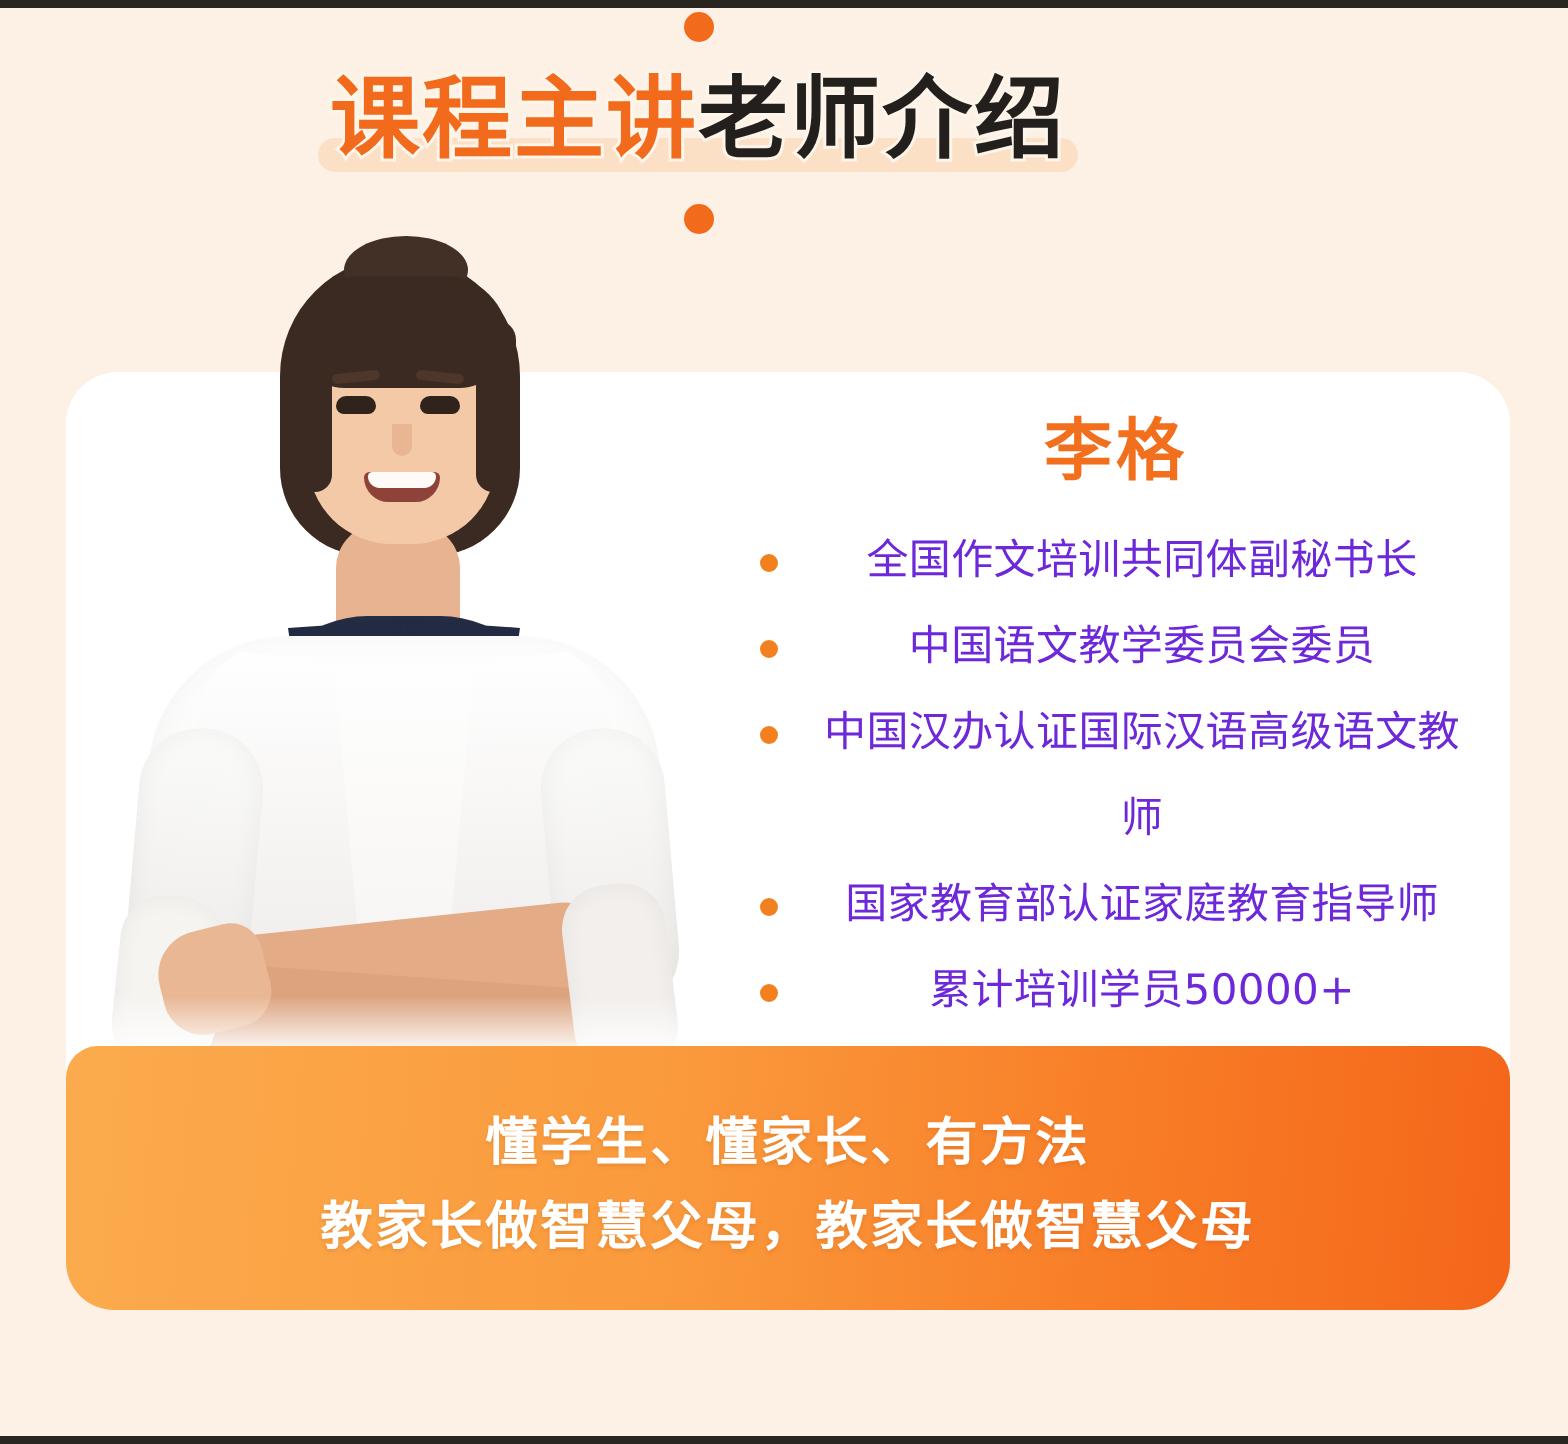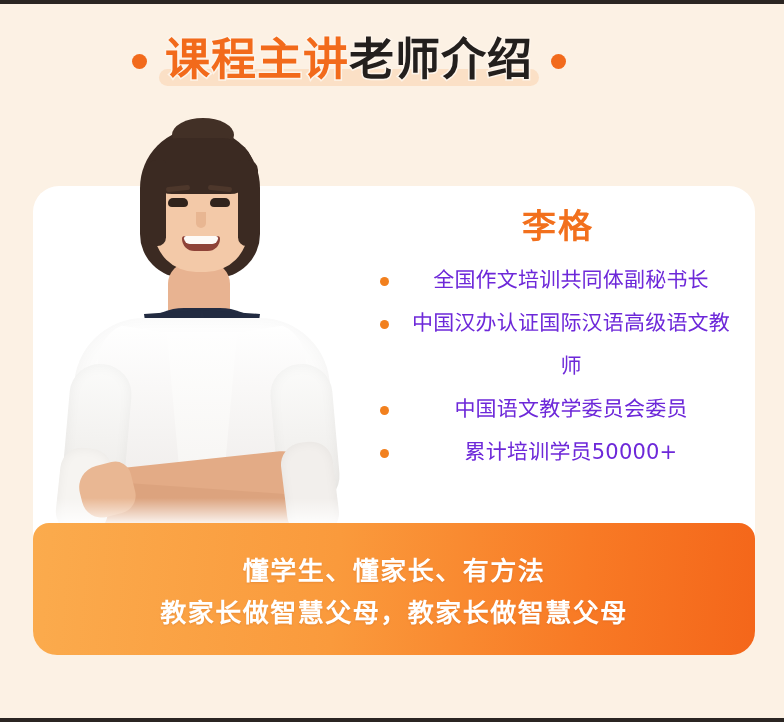--- a/index.html
+++ b/index.html
@@ -41,20 +41,21 @@
     position: absolute;
     top: 26px;
     left: 0;
     width: 698px;
     height: 66px;
     display: flex;
     align-items: center;
     justify-content: center;
     gap: 18px;
     z-index: 20;
+    flex-direction: column;
   }
 
   .title-dot {
     width: 15px;
     height: 15px;
     border-radius: 50%;
     background: #f26a1b;
     flex: none;
     position: relative;
     top: 2px;
@@ -498,22 +499,23 @@
 
     <div class="p-fade"></div>
   </div>
 </div>
 
 <div class="info">
   <div class="teacher-name">李格</div>
 
   <ul class="cred-list">
     <li class="cred-item">全国作文培训共同体副秘书长</li>
+    <li class="cred-item">中国语文教学委员会委员</li>
     <li class="cred-item">中国汉办认证国际汉语高级语文教师</li>
-    <li class="cred-item">中国语文教学委员会委员</li>
+    <li class="cred-item">国家教育部认证家庭教育指导师</li>
     <li class="cred-item">累计培训学员50000+</li>
   </ul>
 </div>
 
 <div class="banner">
   <div class="banner-line l1">懂学生、懂家长、有方法</div>
   <div class="banner-line l2">教家长做智慧父母，教家长做智慧父母</div>
 </div>
 
 <div class="edge-strip bottom"></div>

